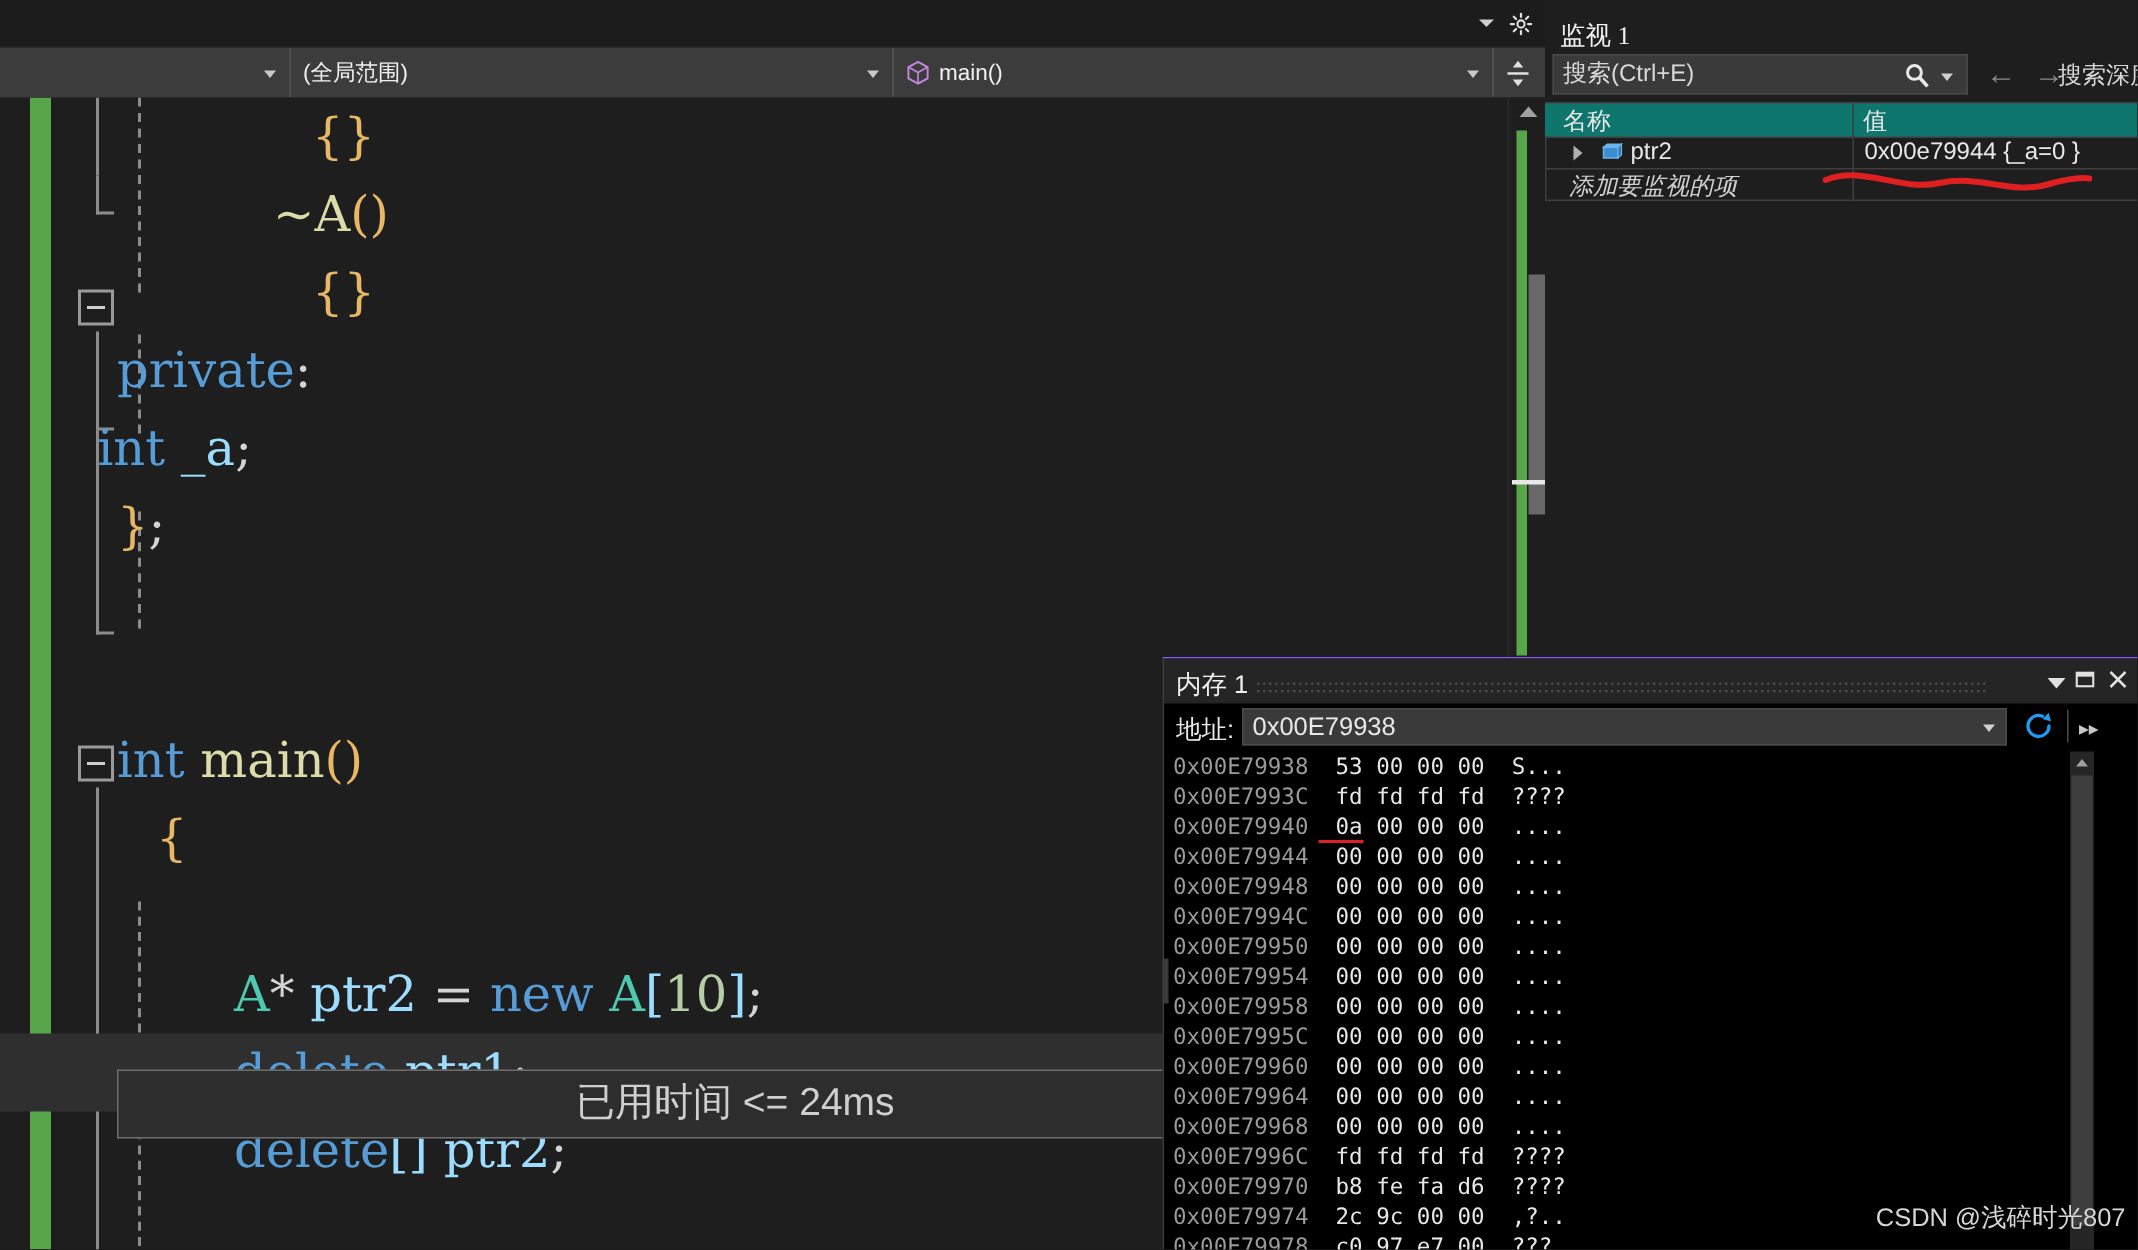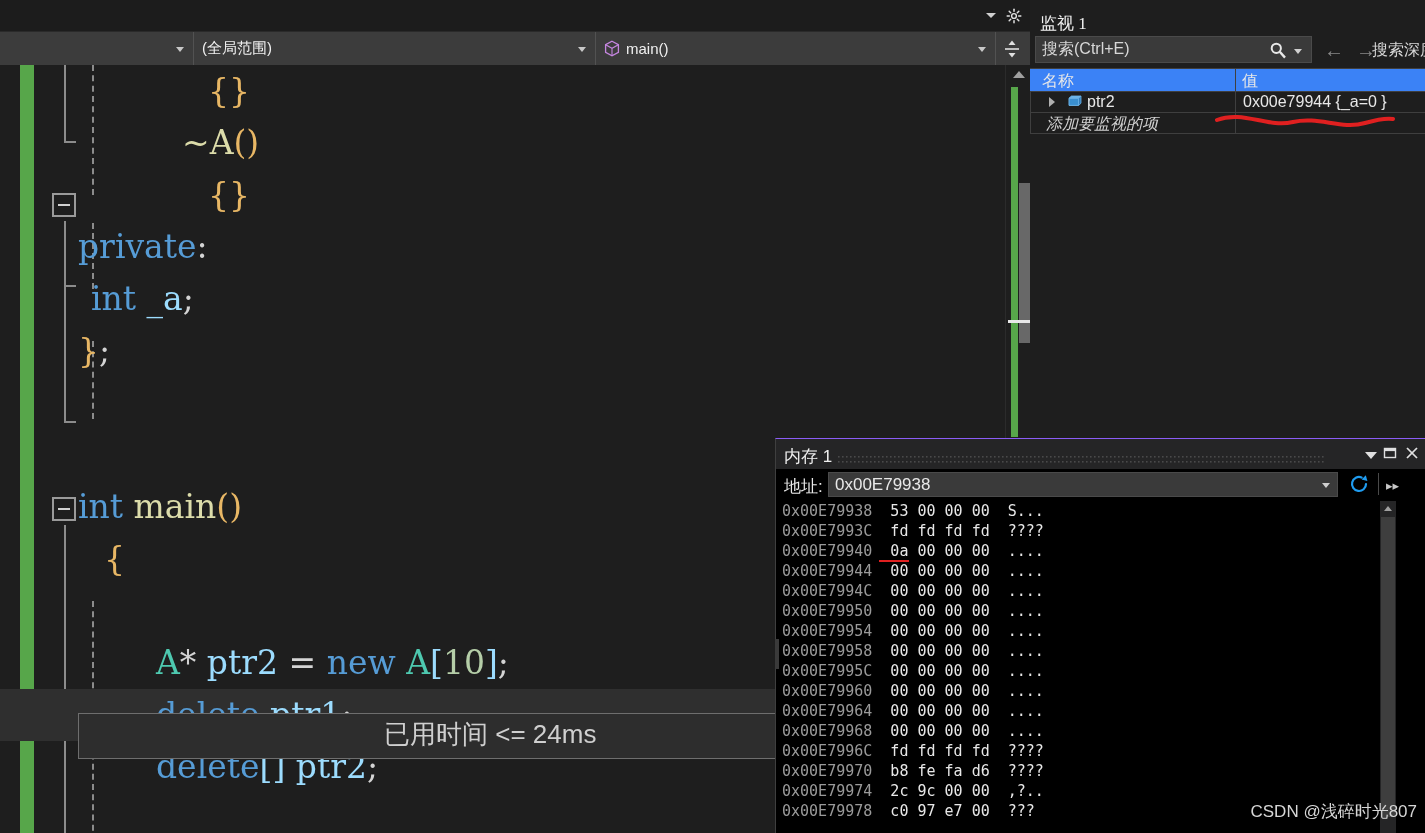--- a/index.html
+++ b/index.html
@@ -165,21 +165,21 @@
   .nav-arrow {
     position: absolute; top: 2px; width: 24px; height: 24px;
     color: #8a8a8a; font-size: 20px; line-height: 24px; text-align: center;
   }
   .depth-lbl {
     position: absolute; left: 1372px; top: 40px;
     font-size: 16px; color: #d8d8d8; white-space: nowrap;
   }
   .wt-head {
     position: absolute; left: 0; top: 68px; width: 395px; height: 24px;
-    background: #3b82f6; border-top: 1px solid #3f3f3f;
+    background: #0f766e; border-top: 1px solid #3f3f3f;
     border-bottom: 1px solid #3f3f3f;
   }
   .wt-head .col {
     position: absolute; top: 2px; font-size: 16px; color: #e8e8e8;
   }
   .wt-head .c-name { left: 12px; }
   .wt-head .c-val  { left: 212px; }
   .wt-head .divider {
     position: absolute; left: 205px; top: 0; width: 1px; height: 24px;
     background: #3f3f3f;
@@ -372,21 +372,21 @@
     <div class="vdash" style="left:92px; top:0px; height:130px;"></div>
     <div class="vdash" style="left:92px; top:158px; height:66px;"></div>
     <div class="vdash" style="left:92px; top:276px; height:78px;"></div>
     <div class="vdash" style="left:92px; top:536px; height:250px;"></div>
 
     <div class="code-area" id="code-area">
         <div class="line" style="padding-left: 208px;"><span class="br1">{}</span></div>
         <div class="line" style="padding-left: 182px;"><span class="tilde">~</span><span class="fn">A</span><span class="br1">()</span></div>
         <div class="line" style="padding-left: 208px;"><span class="br1">{}</span></div>
         <div class="line" style="padding-left: 78px;"><span class="kw">private</span><span class="pn">:</span></div>
-        <div class="line" style="padding-left: 91px;"><span class="kw">int</span><span class="pn"> </span><span class="var">_a</span><span class="pn">;</span></div>
+        <div class="line" style="padding-left: 65px;"><span class="kw">int</span><span class="pn"> </span><span class="var">_a</span><span class="pn">;</span></div>
         <div class="line" style="padding-left: 78px;"><span class="br1">}</span><span class="pn">;</span></div>
         <div class="line" style="padding-left: 78px;"></div>
         <div class="line" style="padding-left: 78px;"></div>
         <div class="line" style="padding-left: 78px;"><span class="kw">int</span><span class="pn"> </span><span class="fn">main</span><span class="br1">()</span></div>
         <div class="line" style="padding-left: 104px;"><span class="br1">{</span></div>
         <div class="line" style="padding-left: 78px;"></div>
         <div class="line" style="padding-left: 156px;"><span class="typ">A</span><span class="pn">* </span><span class="var">ptr2</span><span class="pn"> = </span><span class="kw">new</span><span class="pn"> </span><span class="typ">A</span><span class="br2">[</span><span class="num">10</span><span class="br2">]</span><span class="pn">;</span></div>
         <div class="line hl" style="padding-left: 156px;"><span class="kw">delete</span><span class="pn"> </span><span class="var">ptr1</span><span class="pn">;</span></div>
         <div class="line" style="padding-left: 156px;"><span class="kw">delete</span><span class="br2">[]</span><span class="pn"> </span><span class="var">ptr2</span><span class="pn">;</span></div>
       </div>
@@ -734,20 +734,21 @@
       </span>
       <span class="mem-sep"></span>
       <span class="mem-chev">▸▸</span>
     </div>
 
     <div class="mem-body" id="mem-body">
         <div class="mem-line"><span class="addr">0x00E79938</span><span class="hex">  53 00 00 00</span><span class="asc">  S...</span></div>
         <div class="mem-line"><span class="addr">0x00E7993C</span><span class="hex">  fd fd fd fd</span><span class="asc">  ????</span></div>
         <div class="mem-line"><span class="addr">0x00E79940</span><span class="hex">  0a 00 00 00</span><span class="asc">  ....</span></div>
         <div class="mem-line"><span class="addr">0x00E79944</span><span class="hex">  00 00 00 00</span><span class="asc">  ....</span></div>
+        <div class="mem-line"><span class="addr">0x00E79948</span><span class="hex">  00 00 00 00</span><span class="asc">  ....</span></div>
         <div class="mem-line"><span class="addr">0x00E7994C</span><span class="hex">  00 00 00 00</span><span class="asc">  ....</span></div>
         <div class="mem-line"><span class="addr">0x00E79950</span><span class="hex">  00 00 00 00</span><span class="asc">  ....</span></div>
         <div class="mem-line"><span class="addr">0x00E79954</span><span class="hex">  00 00 00 00</span><span class="asc">  ....</span></div>
         <div class="mem-line"><span class="addr">0x00E79958</span><span class="hex">  00 00 00 00</span><span class="asc">  ....</span></div>
         <div class="mem-line"><span class="addr">0x00E7995C</span><span class="hex">  00 00 00 00</span><span class="asc">  ....</span></div>
         <div class="mem-line"><span class="addr">0x00E79960</span><span class="hex">  00 00 00 00</span><span class="asc">  ....</span></div>
         <div class="mem-line"><span class="addr">0x00E79964</span><span class="hex">  00 00 00 00</span><span class="asc">  ....</span></div>
         <div class="mem-line"><span class="addr">0x00E79968</span><span class="hex">  00 00 00 00</span><span class="asc">  ....</span></div>
         <div class="mem-line"><span class="addr">0x00E7996C</span><span class="hex">  fd fd fd fd</span><span class="asc">  ????</span></div>
         <div class="mem-line"><span class="addr">0x00E79970</span><span class="hex">  b8 fe fa d6</span><span class="asc">  ????</span></div>

